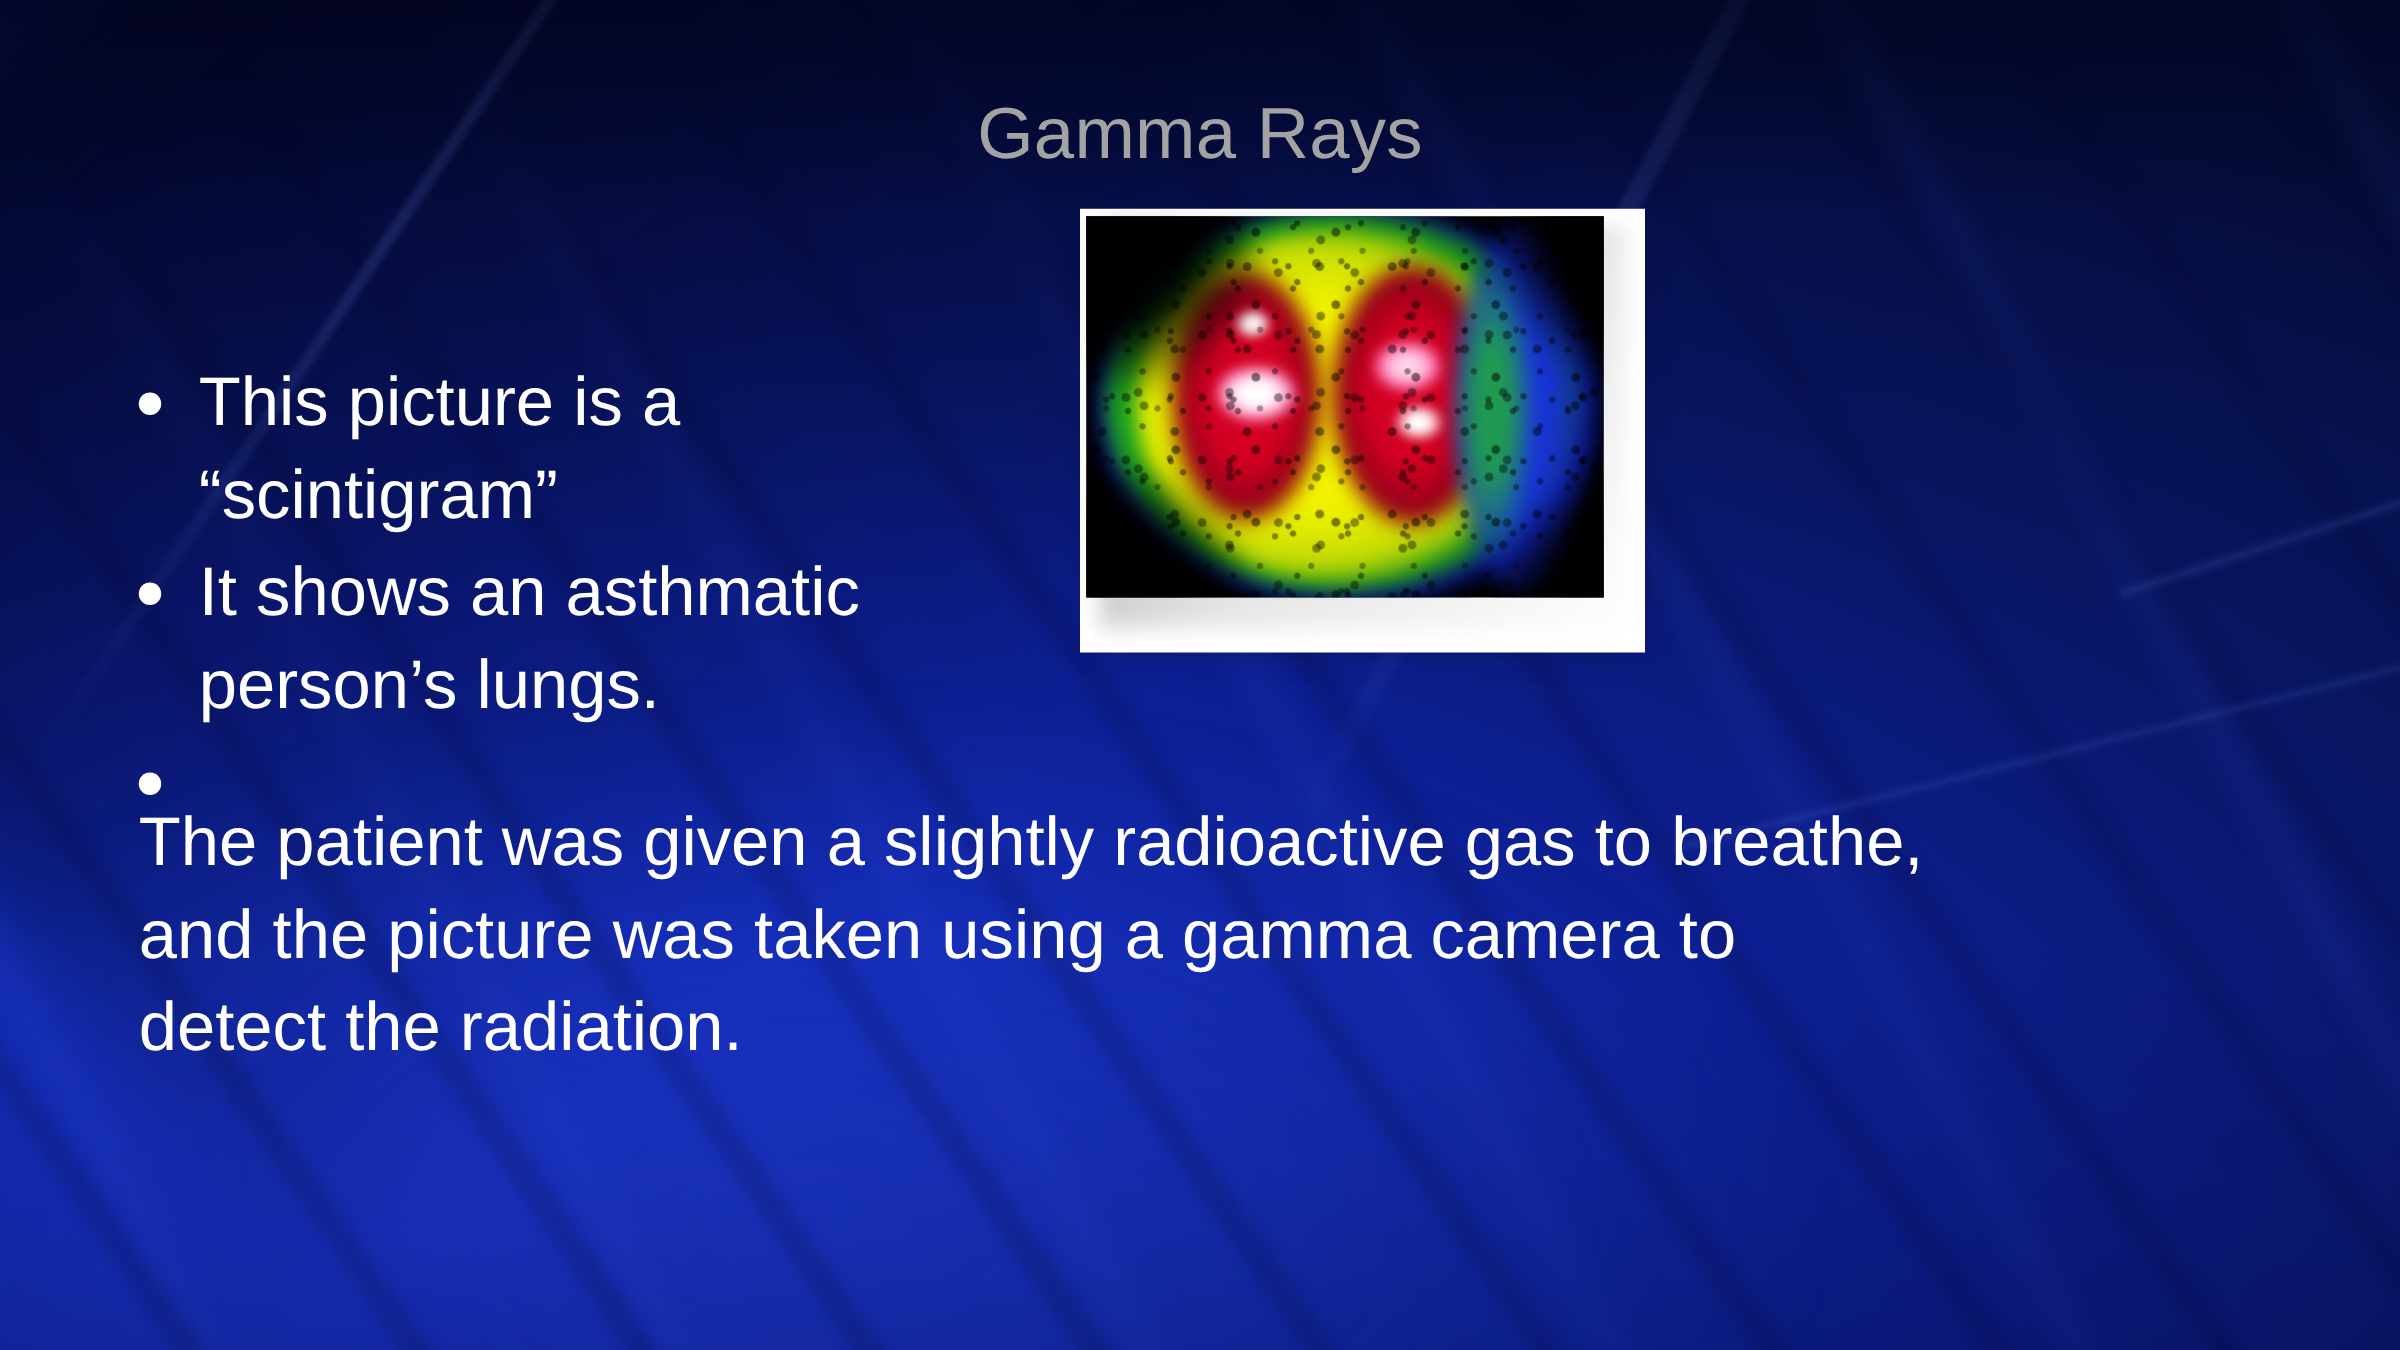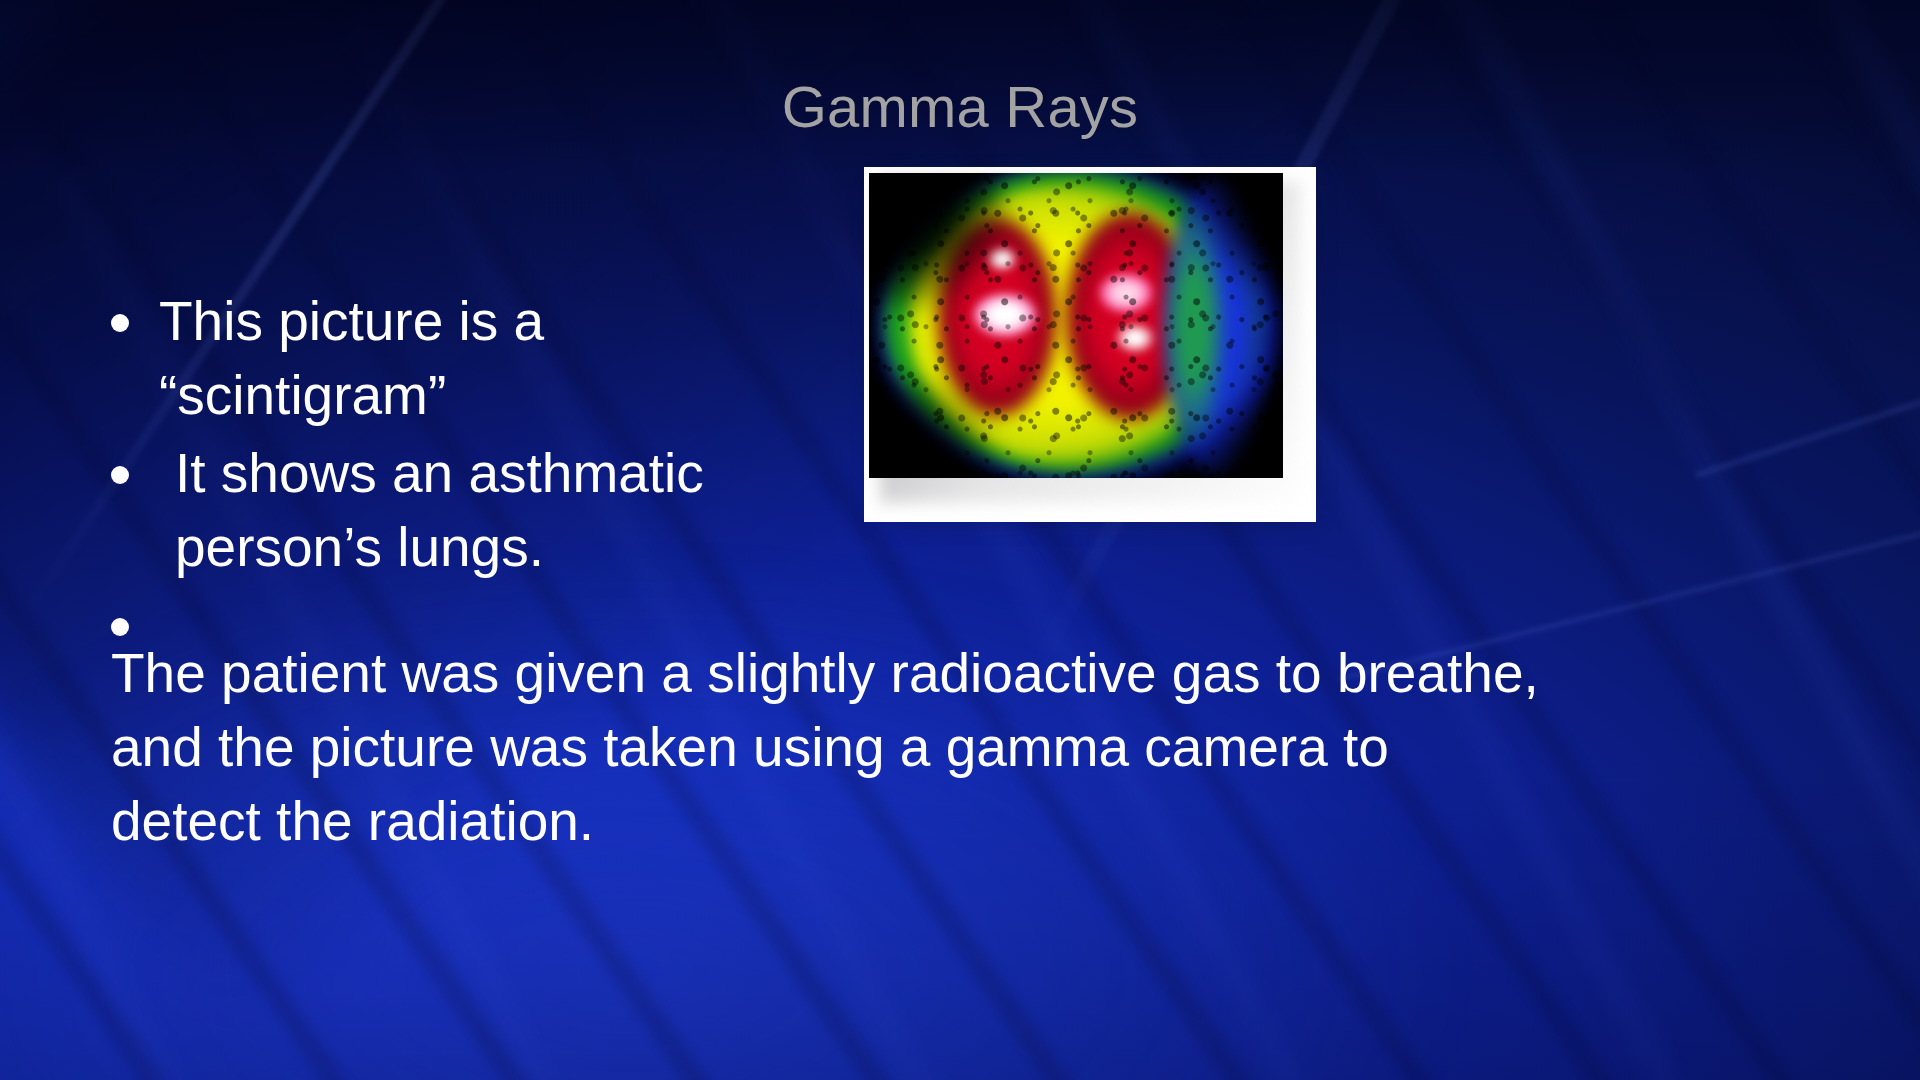--- a/index.html
+++ b/index.html
@@ -203,21 +203,21 @@
     border-radius: 50%;
     background: #ffffff;
     margin-top: 30px;
     margin-right: 30px;
   }
   .bullet .txt {
     flex: 1 1 auto;
     white-space: pre-line;
   }
   .b1 { width: 700px; }
-  .b2 { width: 720px; margin-top: 4px; gap: 16px; }
+  .b2 { width: 720px; margin-top: 4px; }
   .b3 { width: 1440px; margin-top: 4px; flex-direction: column; }
   .b4 { width: 1440px; margin-top: 10px; }
 </style>
 </head>
 <body>
 
 <div id="slide">
 
   <div class="bg-base"></div>
   <div class="bg-glow"></div>

